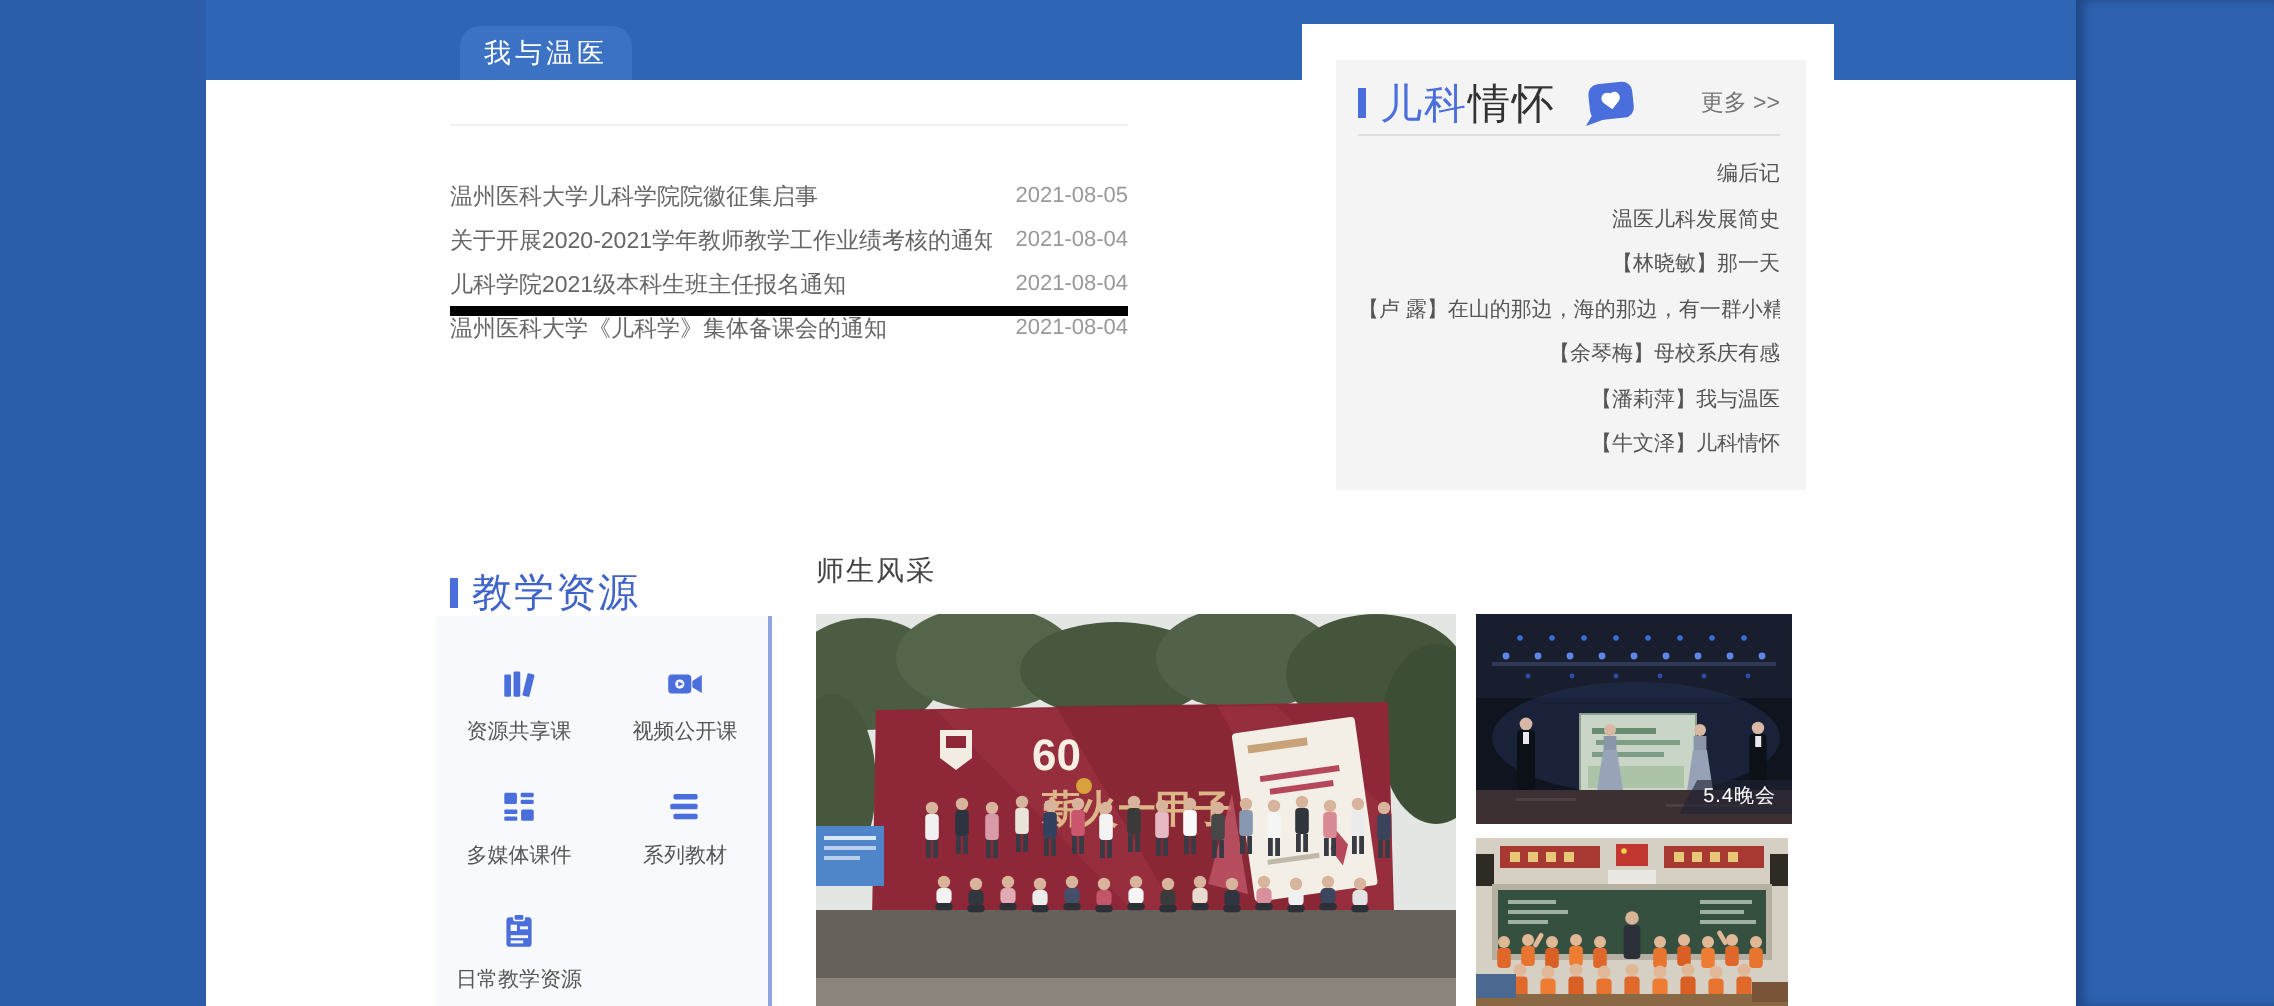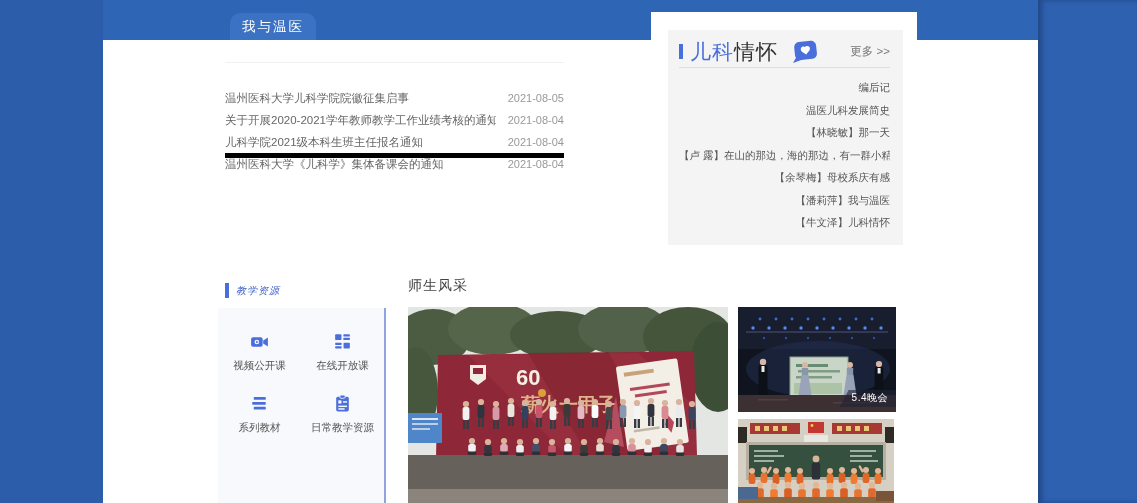--- a/index.html
+++ b/index.html
@@ -49,21 +49,21 @@
   .bubble-icon { width:27px; height:24px; margin-left:13px; flex:none; }
   .more-link { margin-left:auto; font-size:11.5px; color:#777; cursor:pointer; white-space:nowrap; }
   .sent-list { padding:8px 13px 0 11px; }
   .sent-item {
     font-size:10.5px; color:#555; line-height:22.5px;
     white-space:nowrap; overflow:hidden; cursor:pointer;text-align:right;
   }
 
   
   .res-head { left:225px; top:283px; display:flex; align-items:center; }
-  .res-head .txt { font-size:10px; letter-spacing:1px; color:#4064c9;font-style:italic; }
+  .res-head .txt { font-size:20px; letter-spacing:1px; color:#4064c9; }
   .res-panel {
     left:218px; top:308px; width:166px; height:195px; background:#f8f9fd;
     display:grid; grid-template-columns:83px 83px; grid-template-rows:62px 62px 62px;
     padding-top:17px;
   }
   .res-cell { display:flex; flex-direction:column; align-items:center; justify-content:flex-start; cursor:pointer; }
   .res-cell svg { width:21px; height:21px; margin-top:6px; }
   .res-cell .lbl { font-size:10.5px; color:#555; margin-top:7px; white-space:nowrap; }
   .res-divider { left:384px; top:308px; width:2px; height:195px; background:#8fa3df; }
 
@@ -135,37 +135,45 @@
   </div>
 
   <div class="abs res-head">
     <span class="vbar"></span>
     <span class="txt">教学资源</span>
   </div>
 
   <div class="abs res-panel">
     <div class="res-cell">
       <svg viewBox="0 0 20 20" fill="#4a6edb">
+        <rect x="3" y="6" width="3.2" height="10.5" rx="0.6"></rect>
+        <rect x="7.4" y="4.5" width="3.2" height="12" rx="0.6"></rect>
+        <rect x="12.8" y="5.5" width="3.4" height="11" rx="0.6" transform="rotate(14 14.5 11)"></rect>
+      </svg>
+      <span class="lbl">资源共享课</span>
+    </div>
+    <div class="res-cell">
+      <svg viewBox="0 0 20 20" fill="#4a6edb">
         <rect x="2" y="6" width="11" height="9" rx="1.8"></rect>
         <polygon points="13.5,9 18,6.2 18,14.8 13.5,12"></polygon>
         <circle cx="7.5" cy="10.5" r="2.2" fill="#f8f9fd"></circle>
         <polygon points="6.8,9.3 9.2,10.5 6.8,11.7" fill="#4a6edb"></polygon>
       </svg>
       <span class="lbl">视频公开课</span>
     </div>
     <div class="res-cell">
       <svg viewBox="0 0 20 20" fill="#4a6edb">
         <rect x="3" y="3.2" width="6" height="5.4" rx="0.8"></rect>
         <rect x="10.8" y="3.2" width="6.2" height="2.1" rx="0.6"></rect>
         <rect x="10.8" y="6.5" width="6.2" height="2.1" rx="0.6"></rect>
         <rect x="3" y="11.2" width="6.2" height="2.1" rx="0.6"></rect>
         <rect x="3" y="14.5" width="6.2" height="2.1" rx="0.6"></rect>
         <rect x="11" y="11.2" width="6" height="5.4" rx="0.8"></rect>
       </svg>
-      <span class="lbl">在线开放课</span>
+      <span class="lbl">多媒体课件</span>
     </div>
     <div class="res-cell">
       <svg viewBox="0 0 20 20" fill="#4a6edb">
         <rect x="4.5" y="3.8" width="11.5" height="2.6" rx="0.8"></rect>
         <rect x="3" y="8.5" width="13" height="2.6" rx="0.8"></rect>
         <rect x="4.5" y="13.2" width="11.5" height="2.6" rx="0.8"></rect>
       </svg>
       <span class="lbl">系列教材</span>
     </div>
     <div class="res-cell">

